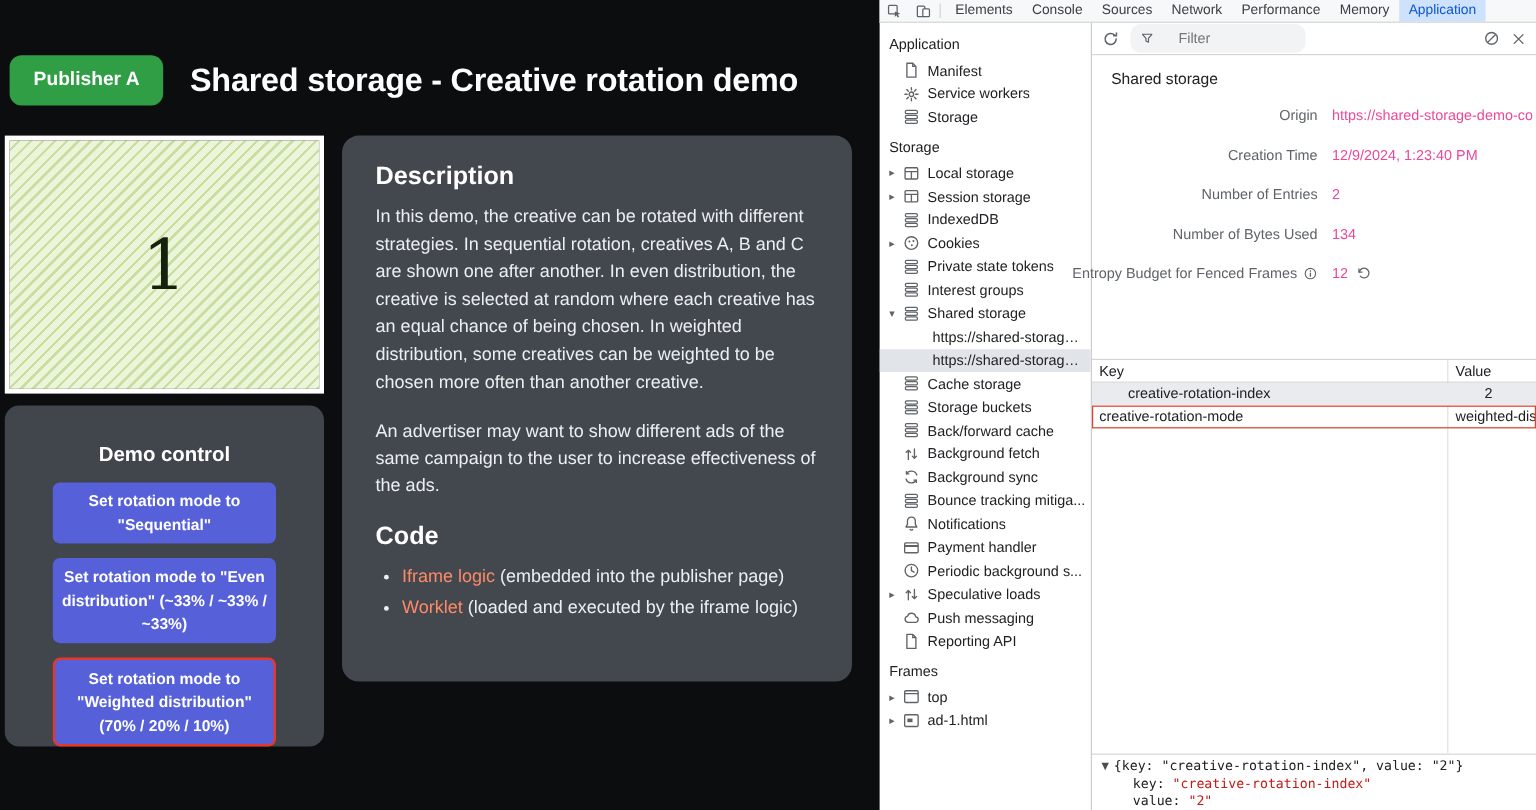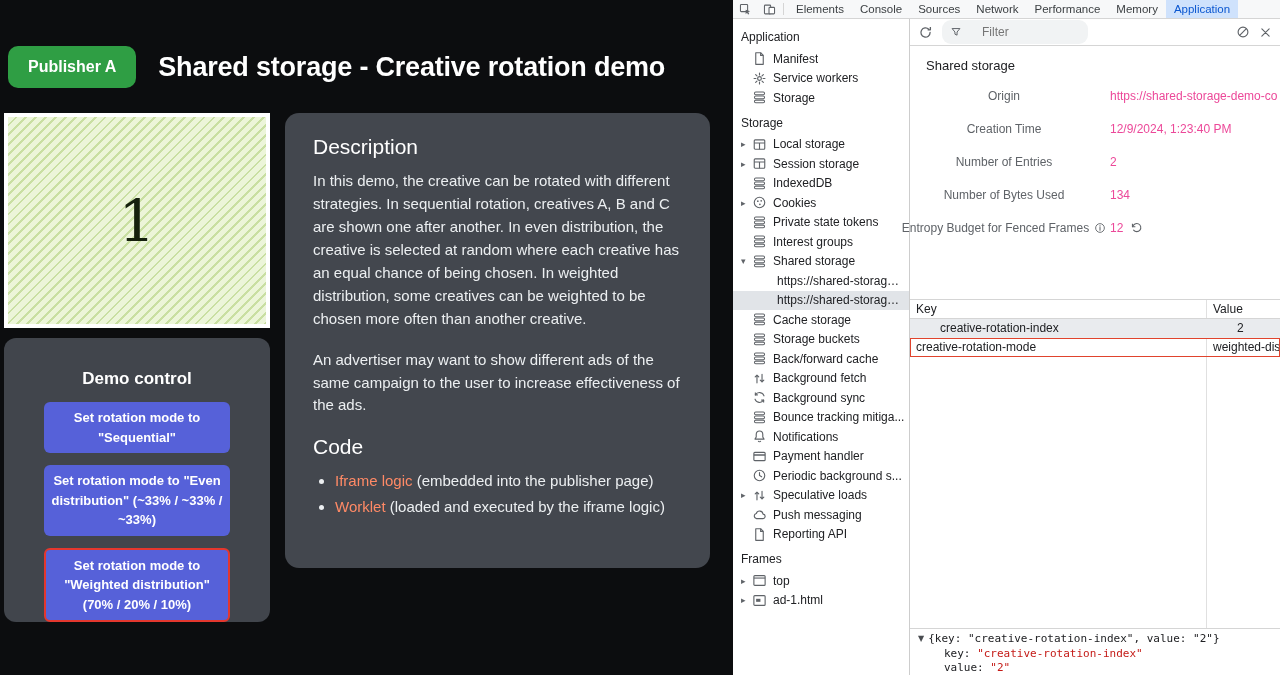--- a/index.html
+++ b/index.html
@@ -20,21 +20,21 @@
   .creative { height:215px; border:4px solid #fff; display:flex; align-items:center; justify-content:center;
               background:repeating-linear-gradient(135deg,#ecf5d9 0 5px,#c9dfa2 5px 7px); }
   .creative-num { font-family:"DejaVu Serif", serif; font-size:58px; color:#15200d; }
   .demo-card { margin-top:10px; background:#41454c; border-radius:12px; padding:15px 40px 16px; height:284px; }
   .demo-title { color:#fff; font-weight:bold; font-size:17px; text-align:center; margin-bottom:13px;margin-top:16px; }
   .demo-btn { display:block; width:100%; margin-bottom:12px; background:#5661d9; color:#fff; border:none;
               border-radius:6px; font-family:inherit; font-weight:bold; font-size:13px; line-height:1.5;
               padding:6px 6px; cursor:pointer; }
   .demo-btn.selected { border:2px solid #e4372e; }
   .desc-card { width:425px; height:455px; background:#43474e; border-radius:14px; padding:22px 28px; overflow:hidden; }
-  .desc-card h2 { color:#fff; font-size:21px; font-weight:normal; margin-bottom:11px; }
+  .desc-card h2 { color:#fff; font-size:21px; font-weight:bold; margin-bottom:11px; }
   .desc-card p { color:#eceff1; font-size:15px; line-height:1.53; margin-bottom:18px; }
   .desc-card h2.code-h { margin-top:2px; }
   .desc-card ul { margin-left:22px; color:#eceff1; font-size:15px; line-height:1.5; }
   .desc-card ul li { margin-bottom:3px; }
   .desc-card a { color:#ff8a66; text-decoration:none; cursor:pointer; }
 
   
   .devtools { width:547px; height:675px; background:#fff; display:flex; flex-direction:column; font-size:12px; color:#202124; }
   .dt-tabbar { height:19px; flex:0 0 19px; background:#f7f8f9; border-bottom:1px solid #d5d5d5;
                display:flex; align-items:stretch; font-size:11.5px; color:#3c4043; }
@@ -63,21 +63,21 @@
                 padding:0 8px; gap:9px; }
   .filter-box { flex:1; max-width:268px; height:18px; background:#f1f3f4; border-radius:9px;
                 display:flex; align-items:center; padding:12px 8px; gap:20px; }
   .filter-box input { border:none; outline:none; background:transparent; font-family:inherit; font-size:12px;
                       color:#202124; width:100%; }
   .tbar-spacer { flex:1; }
   .tbar-btn { display:flex; align-items:center; justify-content:center; cursor:pointer; }
   .dt-title { padding:12px 16px 13px; font-size:13px; font-weight:500; color:#202124; }
   .dt-meta { padding-bottom:48px; }
   .meta-row { display:flex; align-items:center; margin-bottom:14px; height:19px; }
-  .meta-label { width:200px; flex:0 0 200px; display:flex; justify-content:center; align-items:center; gap:5px;
+  .meta-label { width:200px; flex:0 0 200px; display:flex; justify-content:flex-end; align-items:center; gap:5px;
                 text-align:right; color:#5f6368; padding-right:12px; white-space:nowrap; }
   .meta-value { color:#ec4899; display:flex; gap:7px; white-space:nowrap; overflow:hidden; }
   .dt-table { flex:1; border-top:1px solid #d5d5d5; position:relative; min-height:0; overflow:hidden; }
   .col-line { position:absolute; left:296px; top:0; bottom:0; width:1px; background:#e0e0e0; }
   .t-row { display:flex; height:19px; align-items:center; border-bottom:1px solid #ececec; position:relative; }
   .t-head { border-bottom:1px solid #d5d5d5; }
   .t-key { width:296px; flex:0 0 296px; padding:0 6px; overflow:hidden; white-space:nowrap; }
   .t-val { flex:1; padding:0 7px; overflow:hidden; white-space:nowrap; }
   .t-row.sel { background:#e9ebee;padding-left:24px; }
   .t-row.flagged { outline:1px solid #e0432d; outline-offset:-1px; z-index:2; }

